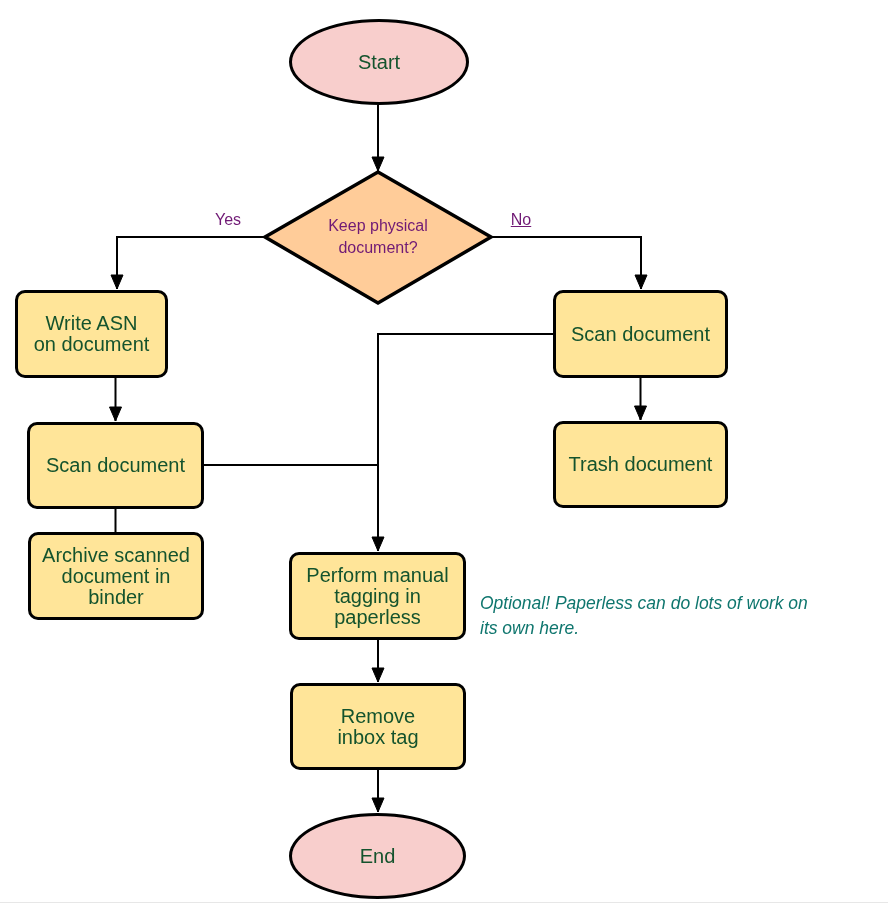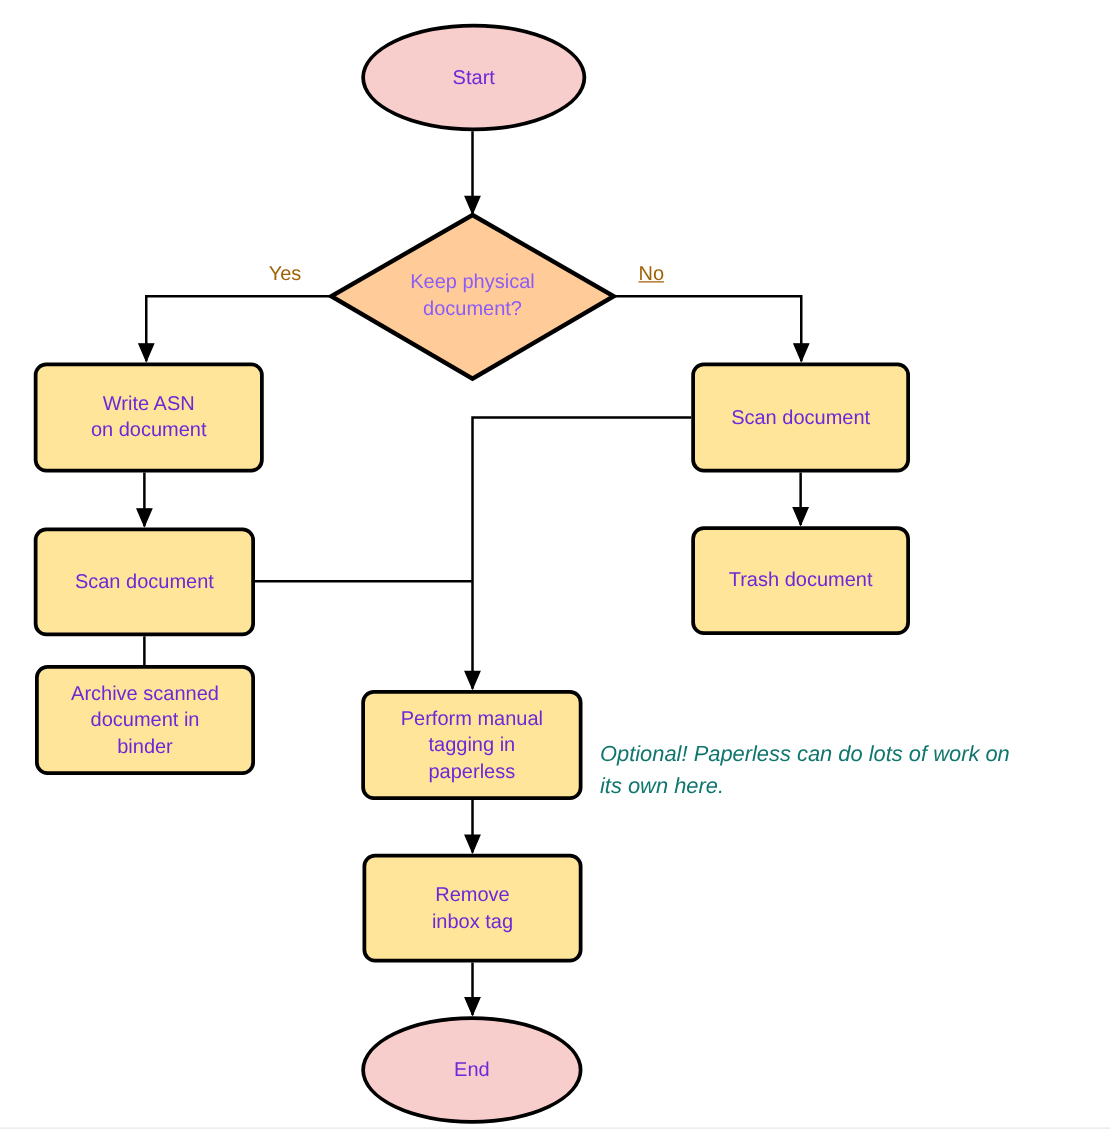--- a/index.html
+++ b/index.html
@@ -33,65 +33,65 @@
     stroke-linejoin: miter;
   }
   .node {
     position: absolute;
     box-sizing: border-box;
     display: flex;
     align-items: center;
     justify-content: center;
     text-align: center;
     white-space: pre-line;
-    font-size: 16px;
+    font-size: 20px;
     line-height: 21px;
-    color: #6d28d9;
+    color: #14532d;
   }
   .process {
     background: var(--process, #FFE599);
     border: 3px solid var(--stroke, #000000);
     border-radius: 10px;
   }
   .terminator {
     background: var(--terminator, #F8CECC);
     border: 3.5px solid var(--stroke, #000000);
     border-radius: 50%;
   }
   .decision-label {
     position: absolute;
     display: flex;
     align-items: center;
     justify-content: center;
     text-align: center;
     white-space: pre-line;
     font-size: 16px;
     line-height: 22px;
-    color: #8b5cf6;
+    color: #701a75;
   }
   .edge-label {
     position: absolute;
     font-size: 16px;
-    color: #a16207;
+    color: #701a75;
     text-align: center;
   }
   .annotation {
     position: absolute;
     left: 480px;
     top: 591px;
     width: 408px;
     font-size: 17.5px;
     line-height: 25px;
     font-style: italic;
     color: #0f766e;
     white-space: pre-line;
   }
   
   #node-start     { left: 289px; top: 19px;  width: 180px; height: 86px; }
-  #node-write-asn { left: 27px;  top: 290px; width: 184px; height: 88px; }
+  #node-write-asn { left: 15px;  top: 290px; width: 153px; height: 88px; }
   #node-scan-left { left: 27px;  top: 422px; width: 177px; height: 87px; }
   #node-archive   { left: 28px;  top: 532px; width: 176px; height: 88px; }
   #node-scan-right{ left: 553px; top: 290px; width: 175px; height: 88px; }
   #node-trash     { left: 553px; top: 421px; width: 175px; height: 87px; }
   #node-tagging   { left: 289px; top: 552px; width: 177px; height: 88px; }
   #node-remove    { left: 290px; top: 683px; width: 176px; height: 87px; }
   #node-end       { left: 289px; top: 813px; width: 177px; height: 86px; text-align: right; }
   #decision-text  { left: 278px; top: 205px; width: 200px; height: 64px; }
   #label-yes      { left: 203px; top: 211px; width: 50px; }
   #label-no       { left: 496px; top: 211px; width: 50px; text-decoration: underline; }

